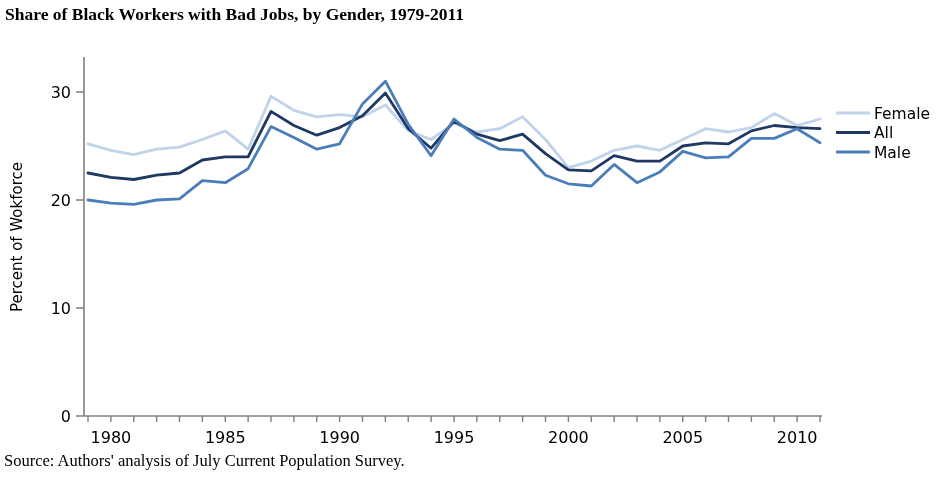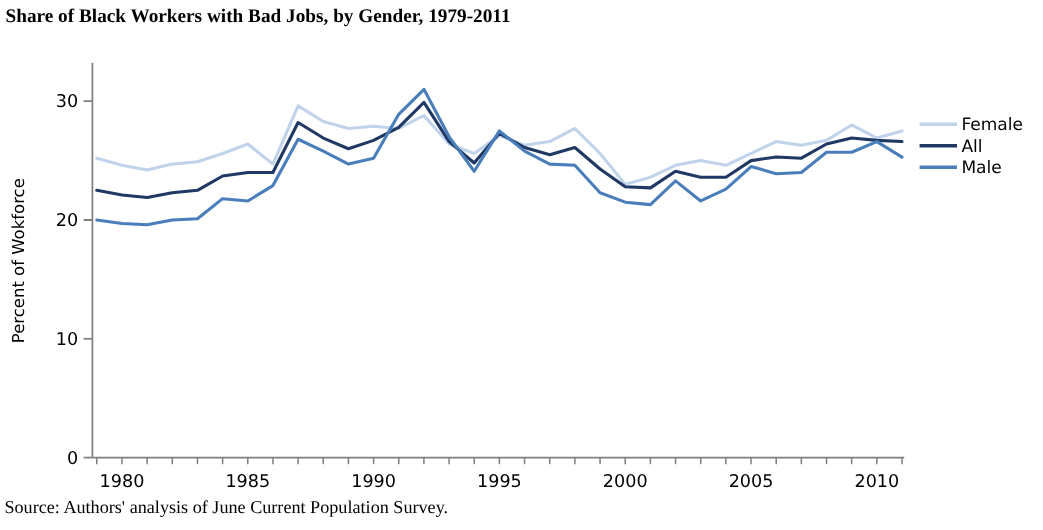--- a/index.html
+++ b/index.html
@@ -89,14 +89,14 @@
       <polyline points="88.0,143.8 110.9,150.3 133.8,154.6 156.6,149.2 179.5,147.1 202.4,139.5 225.3,130.9 248.1,149.2 271.0,96.3 293.9,110.4 316.8,116.8 339.6,114.7 362.5,116.8 385.4,105.0 408.3,130.9 431.1,139.5 454.0,123.3 476.9,132.0 499.8,128.7 522.6,116.8 545.5,139.5 568.4,167.6 591.3,161.1 614.1,150.3 637.0,146.0 659.9,150.3 682.8,139.5 705.6,128.7 728.5,132.0 751.4,127.6 774.3,113.6 797.1,125.5 820.0,119.0" fill="none" stroke="#c0d3eb" stroke-width="2.8" stroke-linejoin="round" stroke-linecap="round"></polyline>
       <polyline points="88.0,173.0 110.9,177.3 133.8,179.5 156.6,175.2 179.5,173.0 202.4,160.0 225.3,156.8 248.1,156.8 271.0,111.4 293.9,125.5 316.8,135.2 339.6,127.6 362.5,115.8 385.4,93.1 408.3,128.7 431.1,148.2 454.0,121.2 476.9,134.1 499.8,140.6 522.6,134.1 545.5,153.6 568.4,169.8 591.3,170.8 614.1,155.7 637.0,161.1 659.9,161.1 682.8,146.0 705.6,142.8 728.5,143.8 751.4,130.9 774.3,125.5 797.1,127.6 820.0,128.7" fill="none" stroke="#1f3864" stroke-width="2.8" stroke-linejoin="round" stroke-linecap="round"></polyline>
       <polyline points="88.0,200.0 110.9,203.2 133.8,204.3 156.6,200.0 179.5,198.9 202.4,180.6 225.3,182.7 248.1,168.7 271.0,126.6 293.9,137.4 316.8,149.2 339.6,143.8 362.5,103.9 385.4,81.2 408.3,124.4 431.1,155.7 454.0,119.0 476.9,137.4 499.8,149.2 522.6,150.3 545.5,175.2 568.4,183.8 591.3,186.0 614.1,164.4 637.0,182.7 659.9,171.9 682.8,151.4 705.6,157.9 728.5,156.8 751.4,138.4 774.3,138.4 797.1,128.7 820.0,142.8" fill="none" stroke="#4a7ebb" stroke-width="2.8" stroke-linejoin="round" stroke-linecap="round"></polyline>
       <line x1="836" y1="113" x2="870" y2="113" stroke="#c0d3eb" stroke-width="3.2"></line>
       <text x="874" y="118.5" font-size="15.5px">Female</text>
       <line x1="836" y1="132.5" x2="870" y2="132.5" stroke="#1f3864" stroke-width="3.2"></line>
       <text x="874" y="138" font-size="15.5px">All</text>
       <line x1="836" y1="152" x2="870" y2="152" stroke="#4a7ebb" stroke-width="3.2"></line>
       <text x="874" y="157.5" font-size="15.5px">Male</text>
     </svg>
-  <div class="source-note">Source: Authors' analysis of June Current Population Survey.</div>
+  <div class="source-note">Source: Authors' analysis of July Current Population Survey.</div>
 </div>
 
 </body></html>

